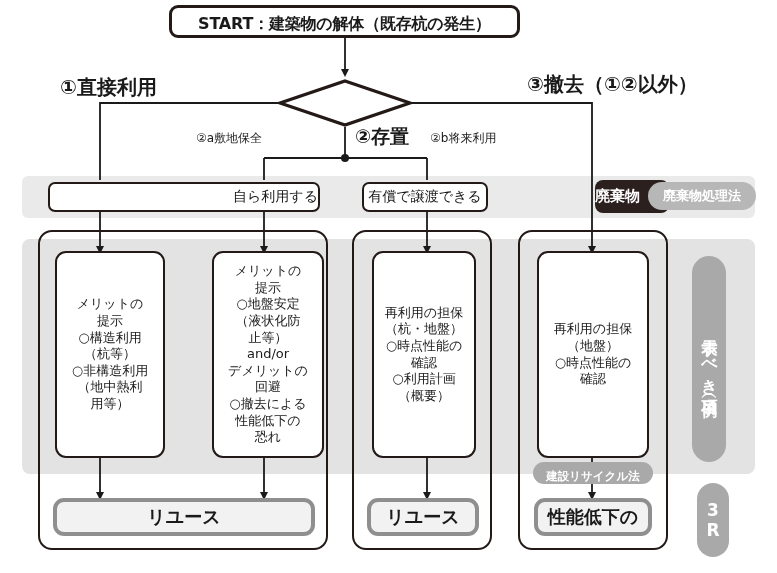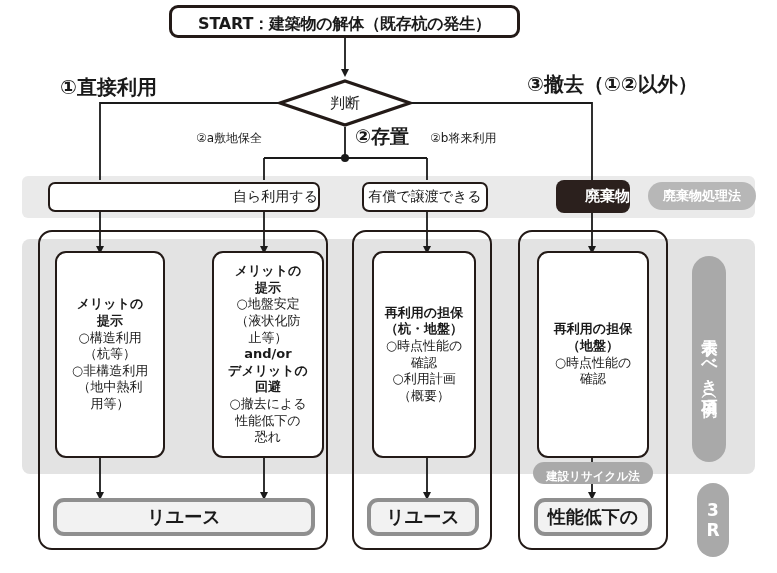--- a/index.html
+++ b/index.html
@@ -81,25 +81,25 @@
     border-radius: 7px;
     background: #ffffff;
     display: flex; align-items: center; justify-content: center;
     font-size: 14px;
     z-index: 6;
   }
   .mid-self    { left: 48px;  top: 182px; width: 272px; height: 30px; justify-content: flex-end; }
   .mid-sell    { left: 362px; top: 182px; width: 126px; height: 30px; }
 
   .badge-dark {
-    left: 556px; top: 180px; width: 74px; height: 33px;
+    left: 595px; top: 180px; width: 74px; height: 33px;
     background: #2b201d;
     color: #ffffff;
     border-radius: 8px;
-    display: flex; align-items: center; justify-content: flex-end;
+    display: flex; align-items: center; justify-content: flex-start;
     font-size: 15px; font-weight: bold;
     z-index: 7;
   }
   .badge-pill {
     left: 648px; top: 182px; width: 108px; height: 28px;
     background: #b7b7b7;
     color: #ffffff;
     border-radius: 14px;
     display: flex; align-items: center; justify-content: center;
     font-size: 13px; font-weight: bold;
@@ -130,21 +130,21 @@
     padding: 6px 4px;
     text-align: center;
     font-size: 13px;
     line-height: 1.28;
   }
   .d1 { left: 55px;  top: 251px; width: 110px; height: 207px; }
   .d2 { left: 212px; top: 251px; width: 112px; height: 207px; }
   .d3 { left: 372px; top: 251px; width: 104px; height: 207px; }
   .d4 { left: 537px; top: 251px; width: 112px; height: 207px; }
 
-  .detail-title { font-weight: bold; }
+  .detail-title { font-weight: normal; }
   .detail-line { white-space: pre-line; }
 
   
   .result-box {
     border: 4px solid #8f8f8f;
     border-radius: 11px;
     background: #f2f2f2;
     display: flex; align-items: center; justify-content: center;
     font-size: 18px; font-weight: bold;
     z-index: 6;
@@ -236,21 +236,20 @@
 
   <div class="abs start-box">
     <span>START：建築物の解体（既存杭の発生）</span>
   </div>
 
   <div class="abs diamond-wrap">
     <svg width="134" height="48" viewBox="0 0 134 48">
       <polygon points="67,2 132,24 67,46 2,24" fill="#ffffff" stroke="#231a17" stroke-width="3.4"></polygon>
     </svg>
   </div>
-  <div class="abs diamond-label">判断</div>
 
   <div class="abs route-label r3">③撤去（①②以外）</div>
   <div class="abs route-label r1">①直接利用</div>
   <div class="abs route-label r2">②存置</div>
   <div class="abs small-label s2a">②a敷地保全</div>
   <div class="abs small-label s2b">②b将来利用</div>
 
   <div class="abs mid-box mid-self">
     <span>自ら利用する</span>
   </div>

